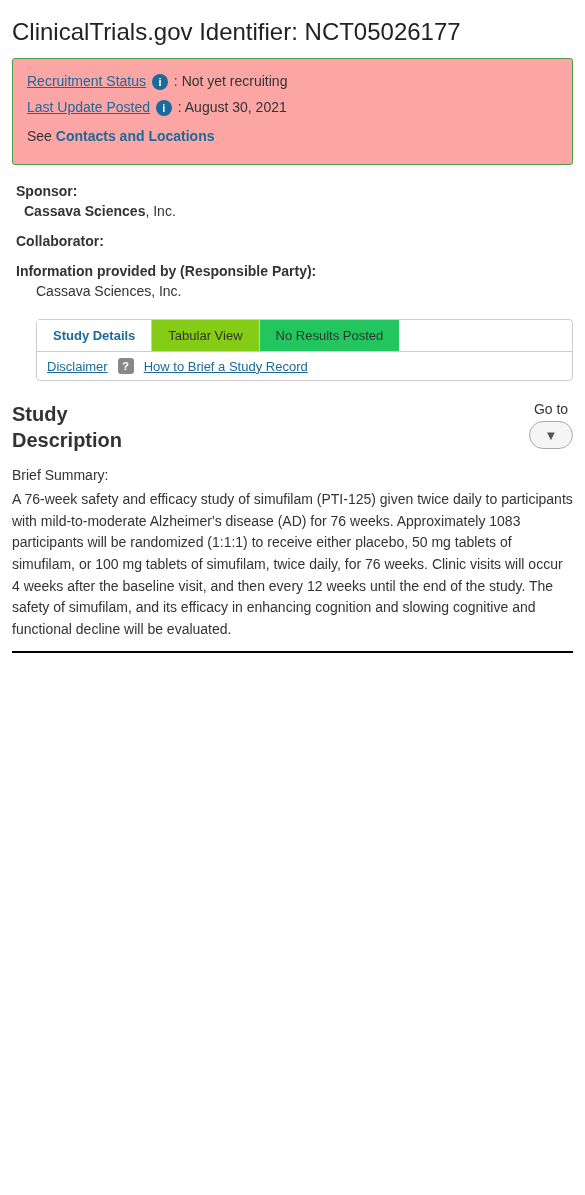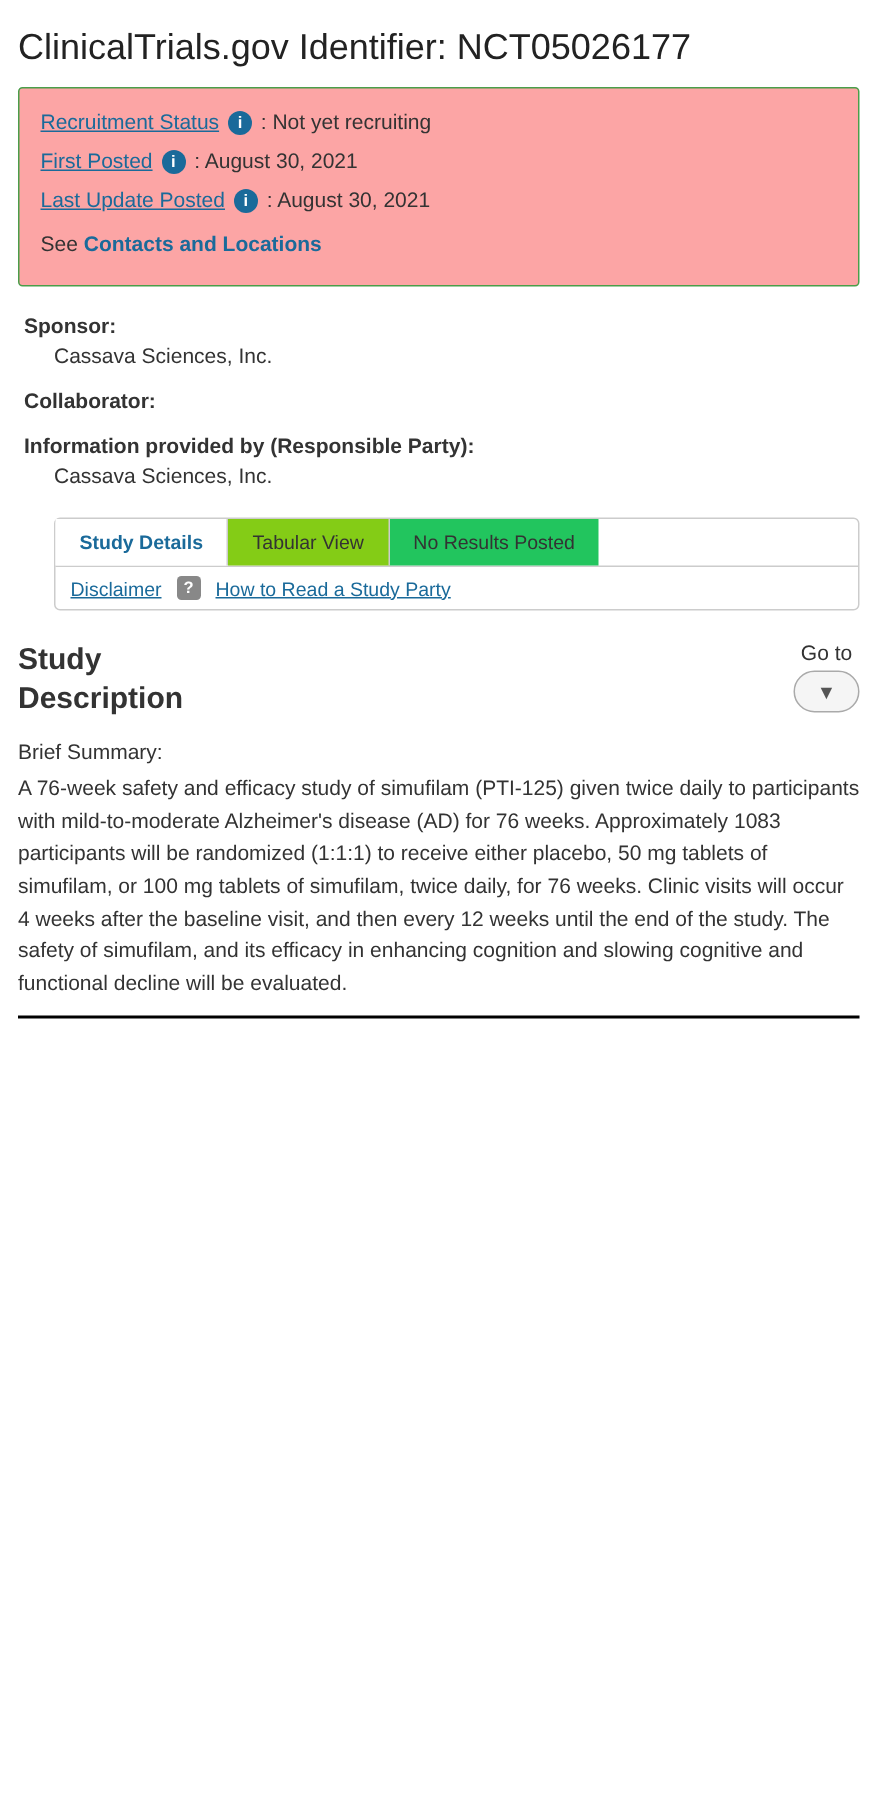--- a/index.html
+++ b/index.html
@@ -62,22 +62,22 @@
     }
     .sponsor-section {
       margin: 14px 0;
       padding: 0 4px;
     }
     .sponsor-label {
       font-weight: bold;
       margin-bottom: 4px;
     }
     .sponsor-name {
-      font-weight: normal;
-      margin-left: 20px;
+      font-weight: bold;
+      margin-left: 8px;
     }
     .sponsor-suffix {
       font-weight: normal;
     }
     .collab-section {
       margin: 14px 0;
       padding: 0 4px;
     }
     .collab-label {
       font-weight: bold;
@@ -208,26 +208,20 @@
 <div class="page-title">ClinicalTrials.gov Identifier: NCT05026177</div>
 
 <div class="status-box">
   <div class="status-row">
     <span class="status-label">Recruitment Status</span>
     <span class="info-icon">i</span>
     <span> : </span>
     <span class="status-value">Not yet recruiting</span>
   </div>
   <div class="status-row">
-    <span class="status-label">First Posted</span>
-    <span class="info-icon">i</span>
-    <span> : </span>
-    <span class="status-value">August 30, 2021</span>
-  </div>
-  <div class="status-row">
     <span class="status-label">Last Update Posted</span>
     <span class="info-icon">i</span>
     <span> : </span>
     <span class="status-value">August 30, 2021</span>
   </div>
   <div class="contacts-row status-row">
     <span>See</span>
     <a class="contacts-link" href="#">Contacts and Locations</a>
   </div>
 </div>
@@ -250,21 +244,21 @@
 
 <div class="tabs-container">
   <div class="tabs-row">
     <div class="tab tab-study-details">Study Details</div>
     <div class="tab">Tabular View</div>
     <div class="tab tab-no-results">No Results Posted</div>
   </div>
   <div class="sub-tabs-row">
     <span class="sub-tab">Disclaimer</span>
     <span class="help-icon">?</span>
-    <span class="sub-tab">How to Read a Study Party</span>
+    <span class="sub-tab">How to Brief a Study Record</span>
   </div>
 </div>
 
 <div class="study-description-section" style="margin-top:20px;">
   <div class="study-desc-header">
     <div class="study-desc-title">
       <span>Study</span><br>
       <span>Description</span>
     </div>
     <div class="go-to-section">

